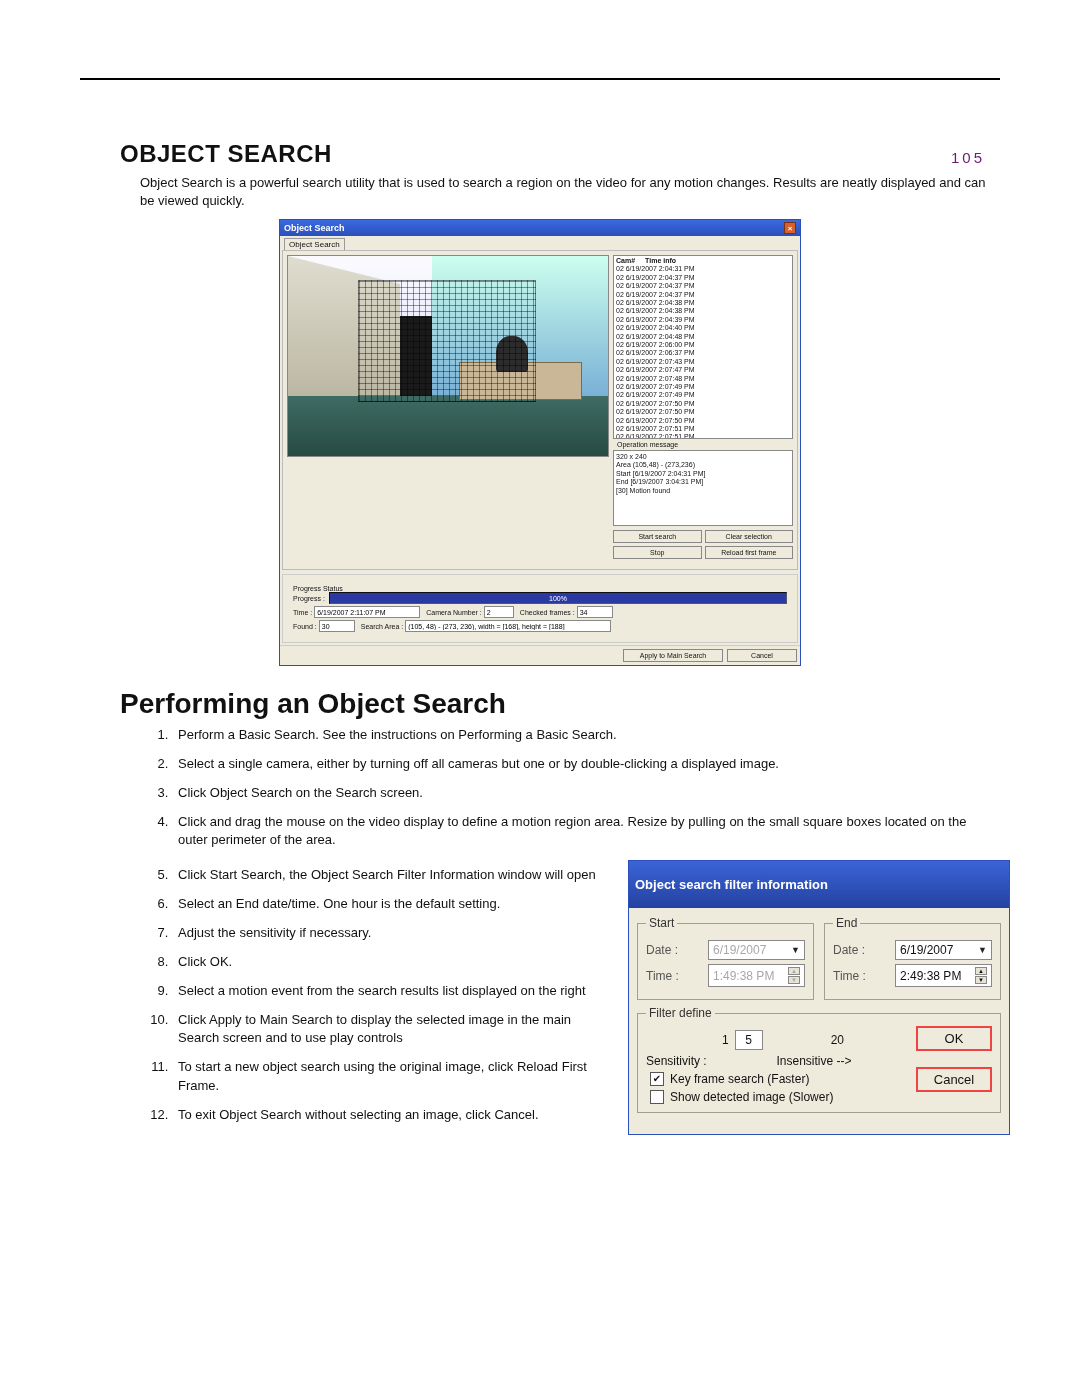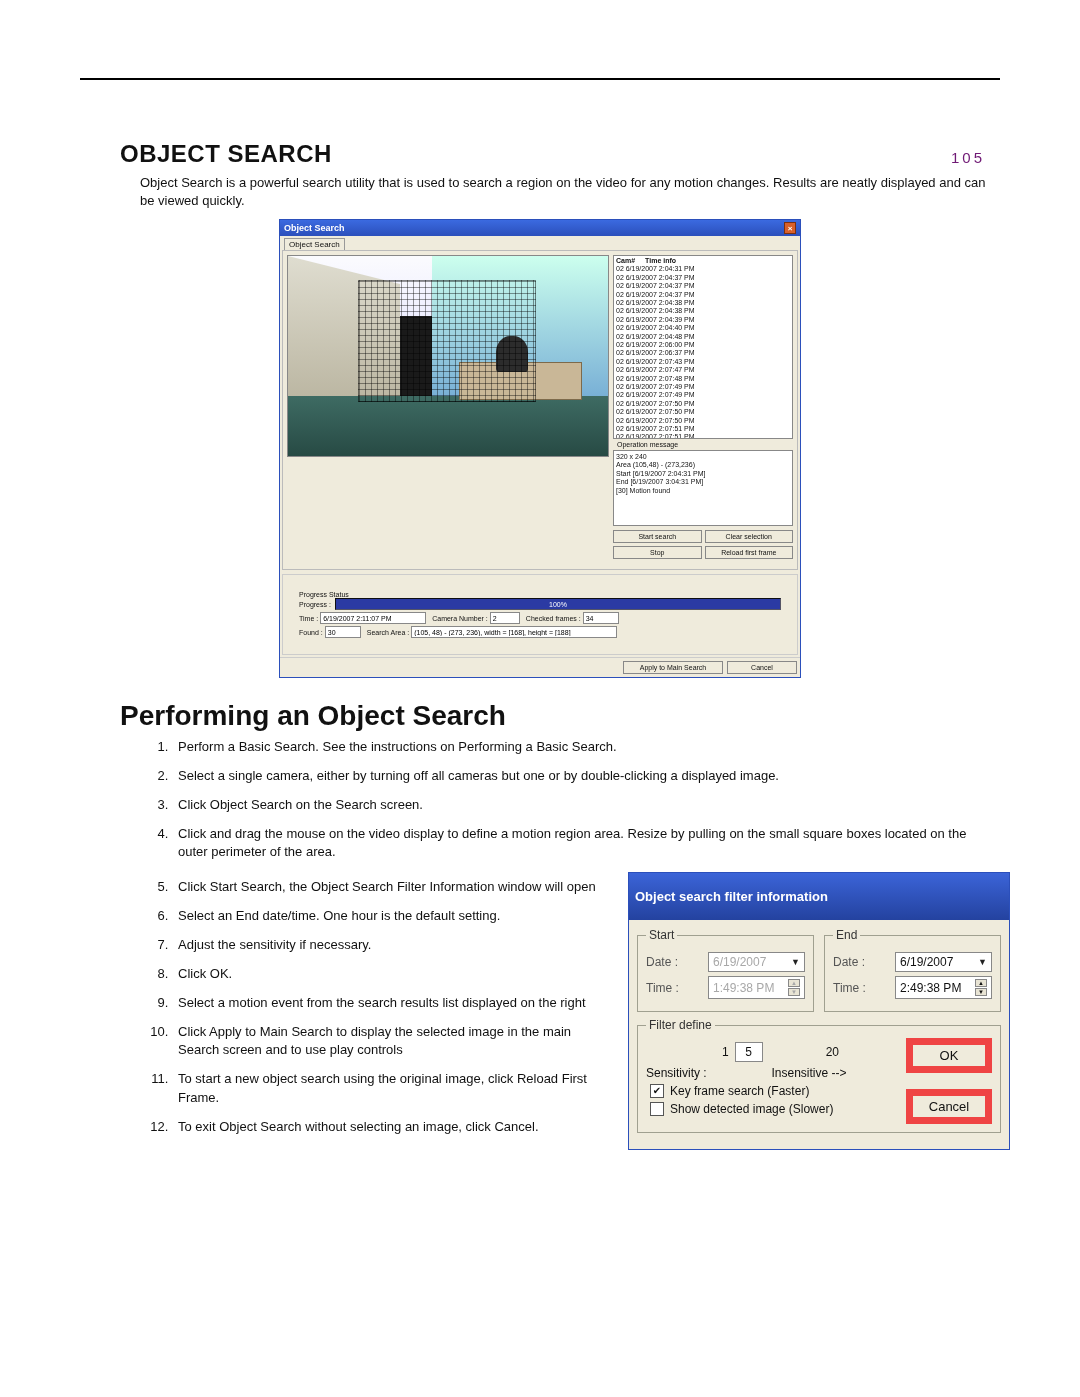--- a/index.html
+++ b/index.html
@@ -100,21 +100,21 @@
     background:#fff; border:1px solid #888; height:180px; overflow:hidden;
     font-size:7px; line-height:1.2; padding:1px 2px;
   }
   .results-head { font-weight:bold; display:flex; gap:10px;}
   .op-msg-label { font-size:7px; padding-left:4px;}
   .op-msg {
     background:#fff; border:1px solid #888; height:70px;
     font-size:7px; padding:2px; line-height:1.2;
   }
   .progress-section {
-    margin:4px 2px 2px 2px; border:1px solid #ccc; padding:16px;
+    margin:4px 2px 2px 2px; border:1px solid #ccc; padding:10px;
     font-size:7px;
   }
   .progbar-row { display:flex; align-items:center; gap:4px; }
   .progbar {
     flex:1; height:10px; background:#2b3aa3; color:#fff;
     display:flex;align-items:center;justify-content:center;font-size:7px;
     border:1px inset #556;
   }
   .prog-fields { display:flex; gap:6px; flex-wrap:wrap; margin-top:2px;}
   .pf { display:flex; gap:2px; align-items:center;}
@@ -167,21 +167,21 @@
   }
   .fld.disabled .inp { color:#a8a8a8; }
   .dd-arrow { font-size:9px; color:#222;}
   .spin { display:flex;flex-direction:column;font-size:6px;gap:1px;}
   .spin span{background:#e8e4d4;border:1px solid #888;padding:0 2px;line-height:1;}
   .sens-row { display:flex; align-items:center; gap:6px; margin:4px 0;}
   .sens-box { width:26px;height:18px;border:1px solid #888;background:#fff;
     display:flex;align-items:center;justify-content:center;font-size:12px;}
   .sens-scale { flex:1; text-align:center; font-size:12px;}
   .big-btn {
-    width:72px; border:7px solid #ef4444; background:#efebdc;
+    width:72px; border:2px solid #ef4444; background:#efebdc;
     text-align:center; padding:3px 0; font-size:13px;
   }
   .btn-stack { display:flex; flex-direction:column; gap:16px; align-items:flex-end; }
   .chk { display:flex; align-items:center; gap:6px; font-size:12px; margin:4px 0 0 4px;}
   .chk .box { width:12px;height:12px;border:1px solid #555;background:#fff;
     display:flex;align-items:center;justify-content:center;font-size:10px;line-height:1;}
   .filter-flex { display:flex; gap:10px;}
   .filter-main { flex:1;}
 </style>
 </head>

